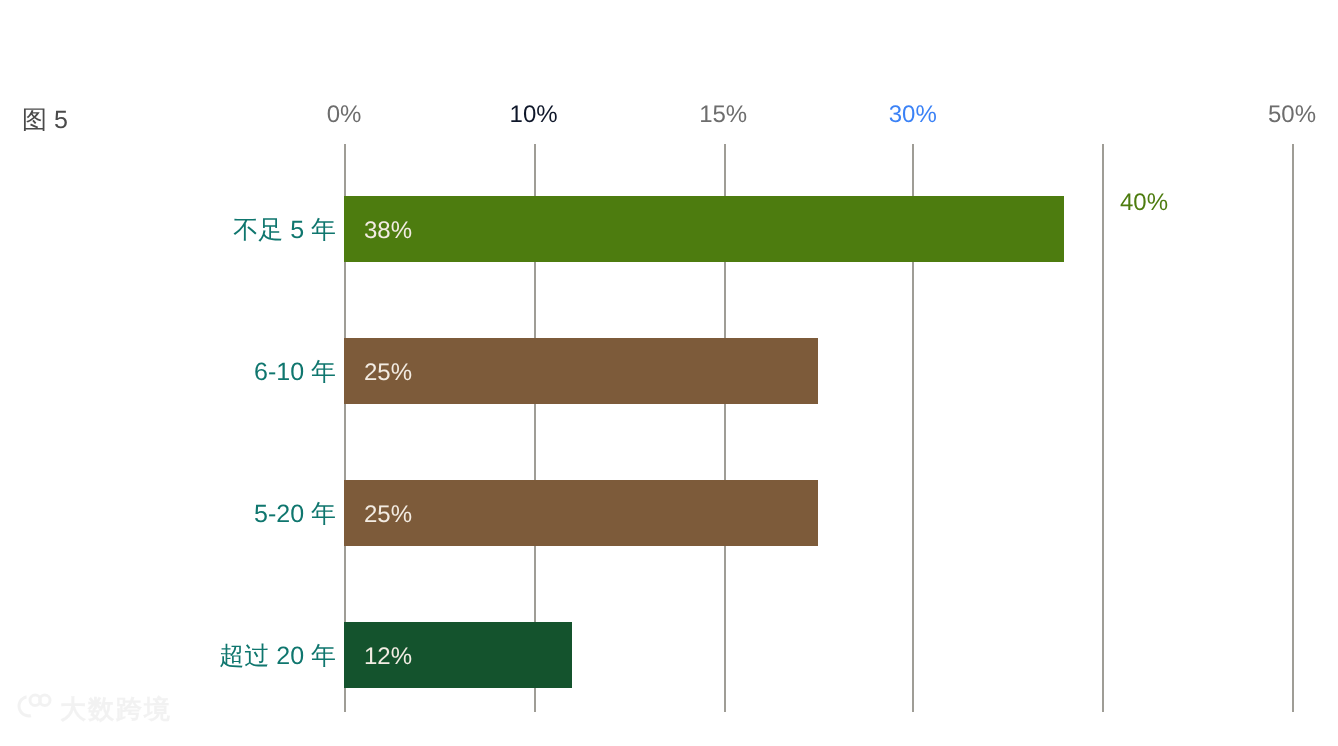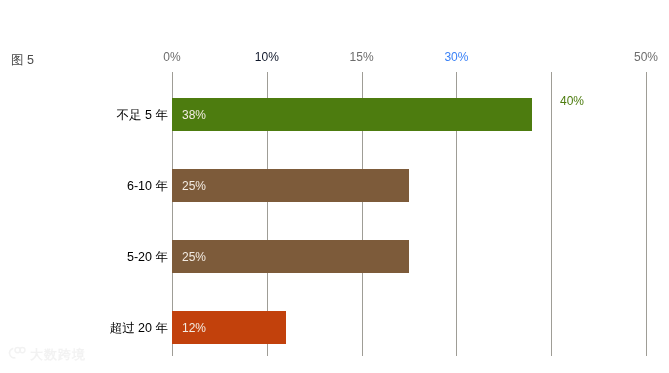--- a/index.html
+++ b/index.html
@@ -69,21 +69,21 @@
     color: #6d6d6d;
     transform: translateX(-50%);
     white-space: nowrap;
   }
 
   
   .cat-label {
     position: absolute;
     right: 0;
     font-size: 12.5px;
-    color: #000000;
+    color: #0f766e;
     white-space: nowrap;
     text-align: right;
   }
   #cat-labels {
     position: absolute;
     left: 0;
     top: 0;
     width: 168px;
     height: 373px;
   }
@@ -158,21 +158,21 @@
     <div id="bars">
         <div class="bar" style="left: 0px; top: 26px; width: 360.24px; height: 33px; background: #4d7c0f;">
           <span class="bar-value" style="color: rgb(243, 236, 227);">38%</span>
         </div>
         <div class="bar" style="left: 0px; top: 97px; width: 237px; height: 33px; background: rgb(125, 91, 58);">
           <span class="bar-value" style="color: rgb(243, 236, 227);">25%</span>
         </div>
         <div class="bar" style="left: 0px; top: 168px; width: 237px; height: 33px; background: rgb(125, 91, 58);">
           <span class="bar-value" style="color: rgb(243, 236, 227);">25%</span>
         </div>
-        <div class="bar" style="left: 0px; top: 239px; width: 113.76px; height: 33px; background: #c2410c;">
+        <div class="bar" style="left: 0px; top: 239px; width: 113.76px; height: 33px; background: #14532d;">
           <span class="bar-value" style="color: rgb(243, 236, 227);">12%</span>
         </div>
       </div>
   </div>
 
   <div id="watermark">
     <div id="watermark-mark">
       <svg width="19" height="19" viewBox="0 0 19 19" aria-hidden="true">
         <path d="M6.2 2.6 C2.9 3.4 1.2 6.3 1.9 9.3 C2.6 12.4 5.6 14.3 8.7 13.6
                  L8.2 12.0 C6.0 12.5 3.9 11.2 3.4 9.0 C2.9 6.9 4.2 4.8 6.4 4.3 Z" fill="#e9e9e9"></path>

